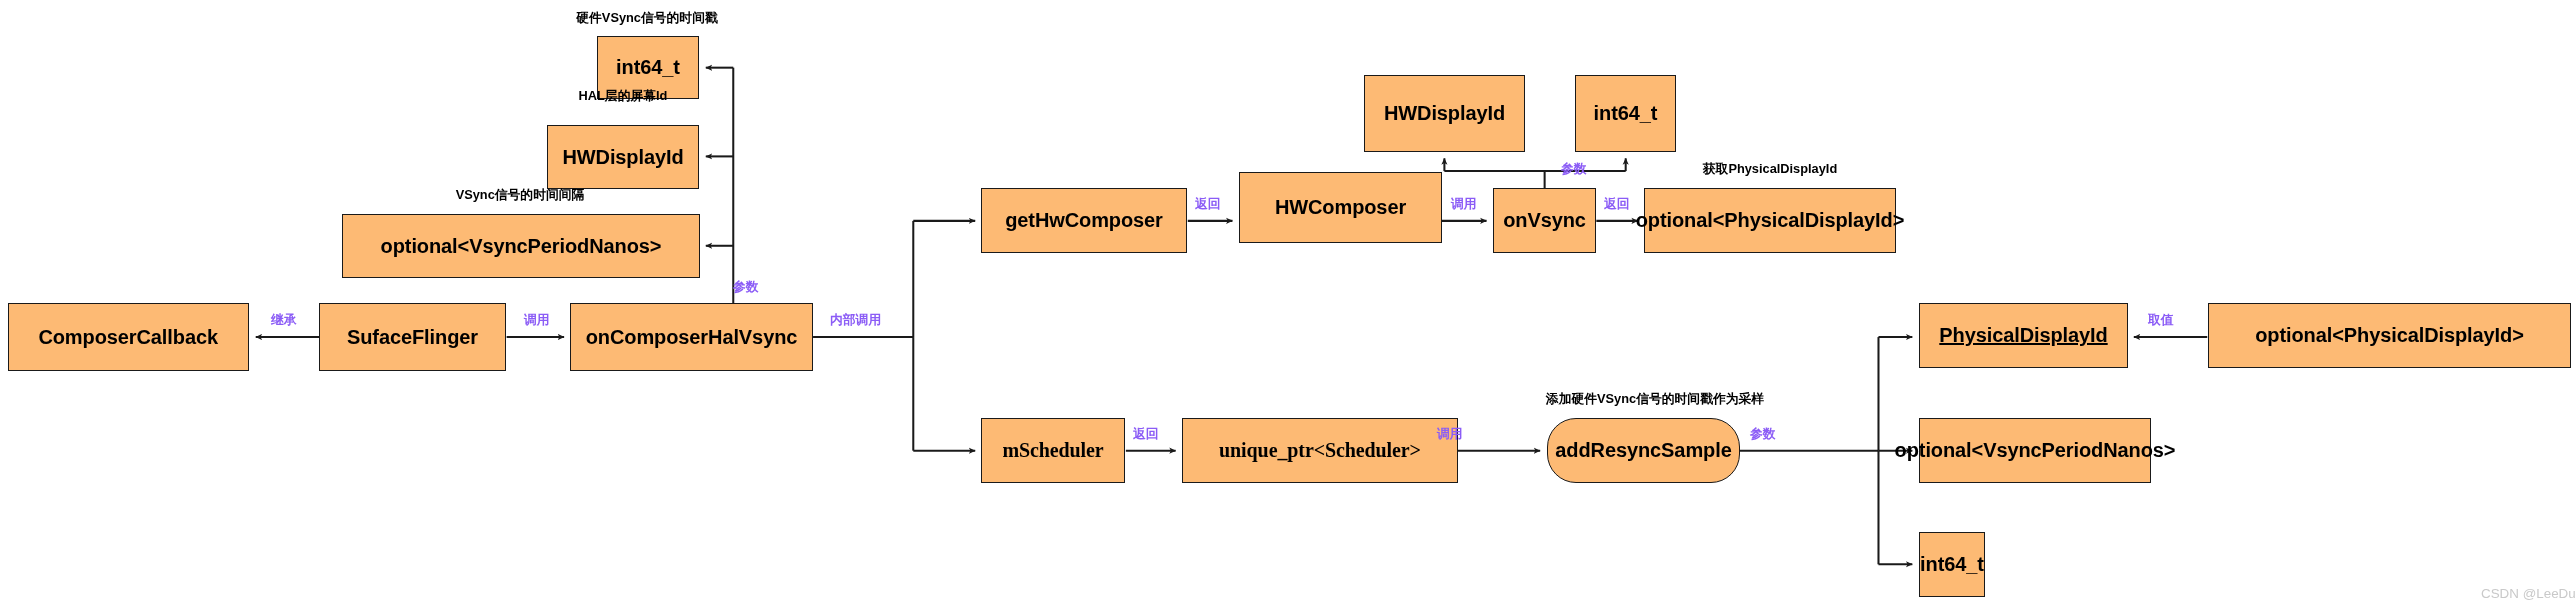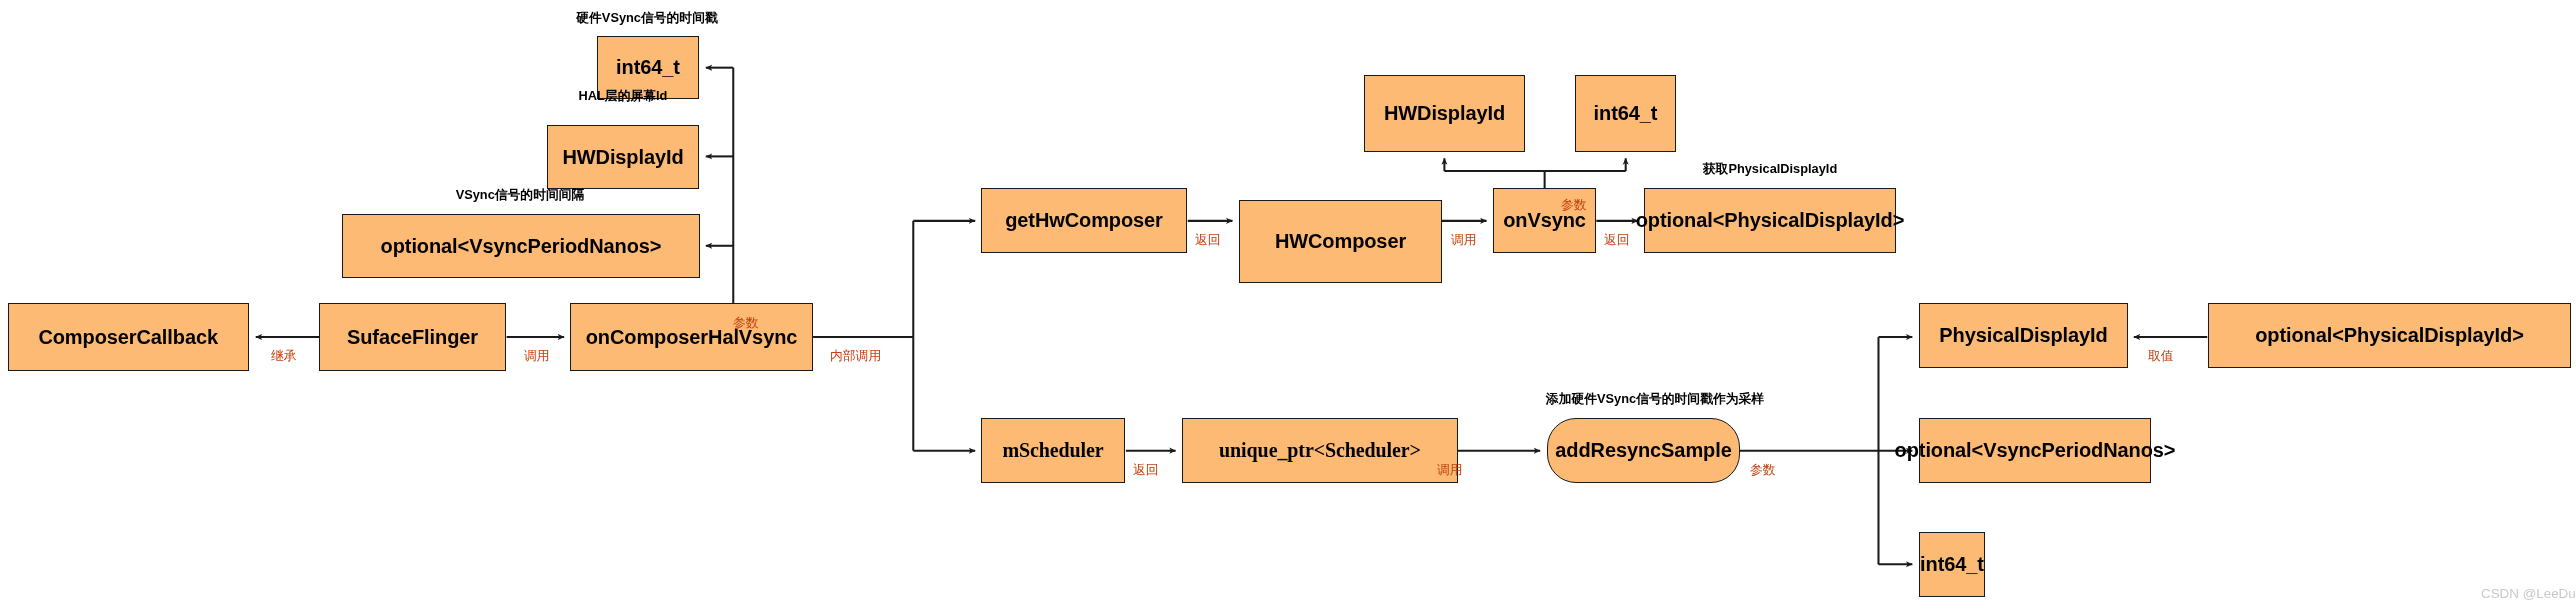--- a/index.html
+++ b/index.html
@@ -14,25 +14,24 @@
     font-weight:bold;
     color:#000000;
     font-size:18.5px;
     letter-spacing:-0.1px;
     white-space:nowrap;
   }
   .node.big{font-size:20px;}
   .edge-label{
     position:absolute;
     font-size:12.8px;
-    font-weight:normal;
-    color:#c2410c;
+    font-weight:bold;
+    color:#8b5cf6;
     white-space:nowrap;
     line-height:1;
-    margin-top:36px;
   }
   .cap-label{
     position:absolute;
     font-size:12.8px;
     font-weight:bold;
     color:#000000;
     white-space:nowrap;
     line-height:1;
     text-align:center;
   }
@@ -99,29 +98,29 @@
     </g>
   </svg>
 
   <div class="node big" style="left: 597px; top: 36px; width: 102px; height: 63px;">int64_t</div>
   <div class="node big" style="left: 547px; top: 125px; width: 152px; height: 64px;">HWDisplayId</div>
   <div class="node big" style="left: 342px; top: 214px; width: 358px; height: 64px;">optional&lt;VsyncPeriodNanos&gt;</div>
   <div class="node big" style="left: 7.7px; top: 303px; width: 241px; height: 68px;">ComposerCallback</div>
   <div class="node big" style="left: 319px; top: 303px; width: 187px; height: 68px;">SufaceFlinger</div>
   <div class="node big" style="left: 570px; top: 303px; width: 243px; height: 68px;">onComposerHalVsync</div>
   <div class="node big" style="left: 981px; top: 188px; width: 206px; height: 65px;">getHwComposer</div>
-  <div class="node big" style="left: 1239px; top: 200px; width: 203px; height: 83px;">HWComposer</div>
+  <div class="node big" style="left: 1239px; top: 172px; width: 203px; height: 71px;">HWComposer</div>
   <div class="node big" style="left: 1493px; top: 188px; width: 103px; height: 65px;">onVsync</div>
   <div class="node big" style="left: 1644px; top: 188px; width: 252px; height: 65px;">optional&lt;PhysicalDisplayId&gt;</div>
   <div class="node big" style="left: 1364px; top: 75px; width: 161px; height: 77px;">HWDisplayId</div>
   <div class="node big" style="left: 1575px; top: 75px; width: 101px; height: 77px;">int64_t</div>
   <div class="node big" style="left: 981px; top: 418px; width: 144px; height: 65px; font-family: Liberation Serif, serif;">mScheduler</div>
   <div class="node big" style="left: 1182px; top: 418px; width: 276px; height: 65px; font-family: Liberation Serif, serif;">unique_ptr&lt;Scheduler&gt;</div>
   <div class="node big" style="left: 1547px; top: 418px; width: 193px; height: 65px; border-radius: 29px;">addResyncSample</div>
-  <div class="node big" style="left: 1919px; top: 303px; width: 209px; height: 65px;">PhysicalDisplayId</div>
+  <div class="node big" style="left: 1919px; top: 303px; width: 209px; height: 65px; text-decoration: underline;">PhysicalDisplayId</div>
   <div class="node big" style="left: 2208px; top: 303px; width: 363px; height: 65px;">optional&lt;PhysicalDisplayId&gt;</div>
   <div class="node big" style="left: 1919px; top: 418px; width: 232px; height: 65px;">optional&lt;VsyncPeriodNanos&gt;</div>
   <div class="node big" style="left: 1919px; top: 532px; width: 66px; height: 65px;">int64_t</div>
 
   <div class="cap-label" style="left: 647px; top: 11.5px; transform: translateX(-50%);">硬件VSync信号的时间戳</div>
   <div class="cap-label" style="left: 623px; top: 90px; transform: translateX(-50%);">HAL层的屏幕Id</div>
   <div class="cap-label" style="left: 520px; top: 189px; transform: translateX(-50%);">VSync信号的时间间隔</div>
   <div class="cap-label" style="left: 1770px; top: 163px; transform: translateX(-50%);">获取PhysicalDisplayId</div>
   <div class="cap-label" style="left: 1655px; top: 393px; transform: translateX(-50%);">添加硬件VSync信号的时间戳作为采样</div>
 

